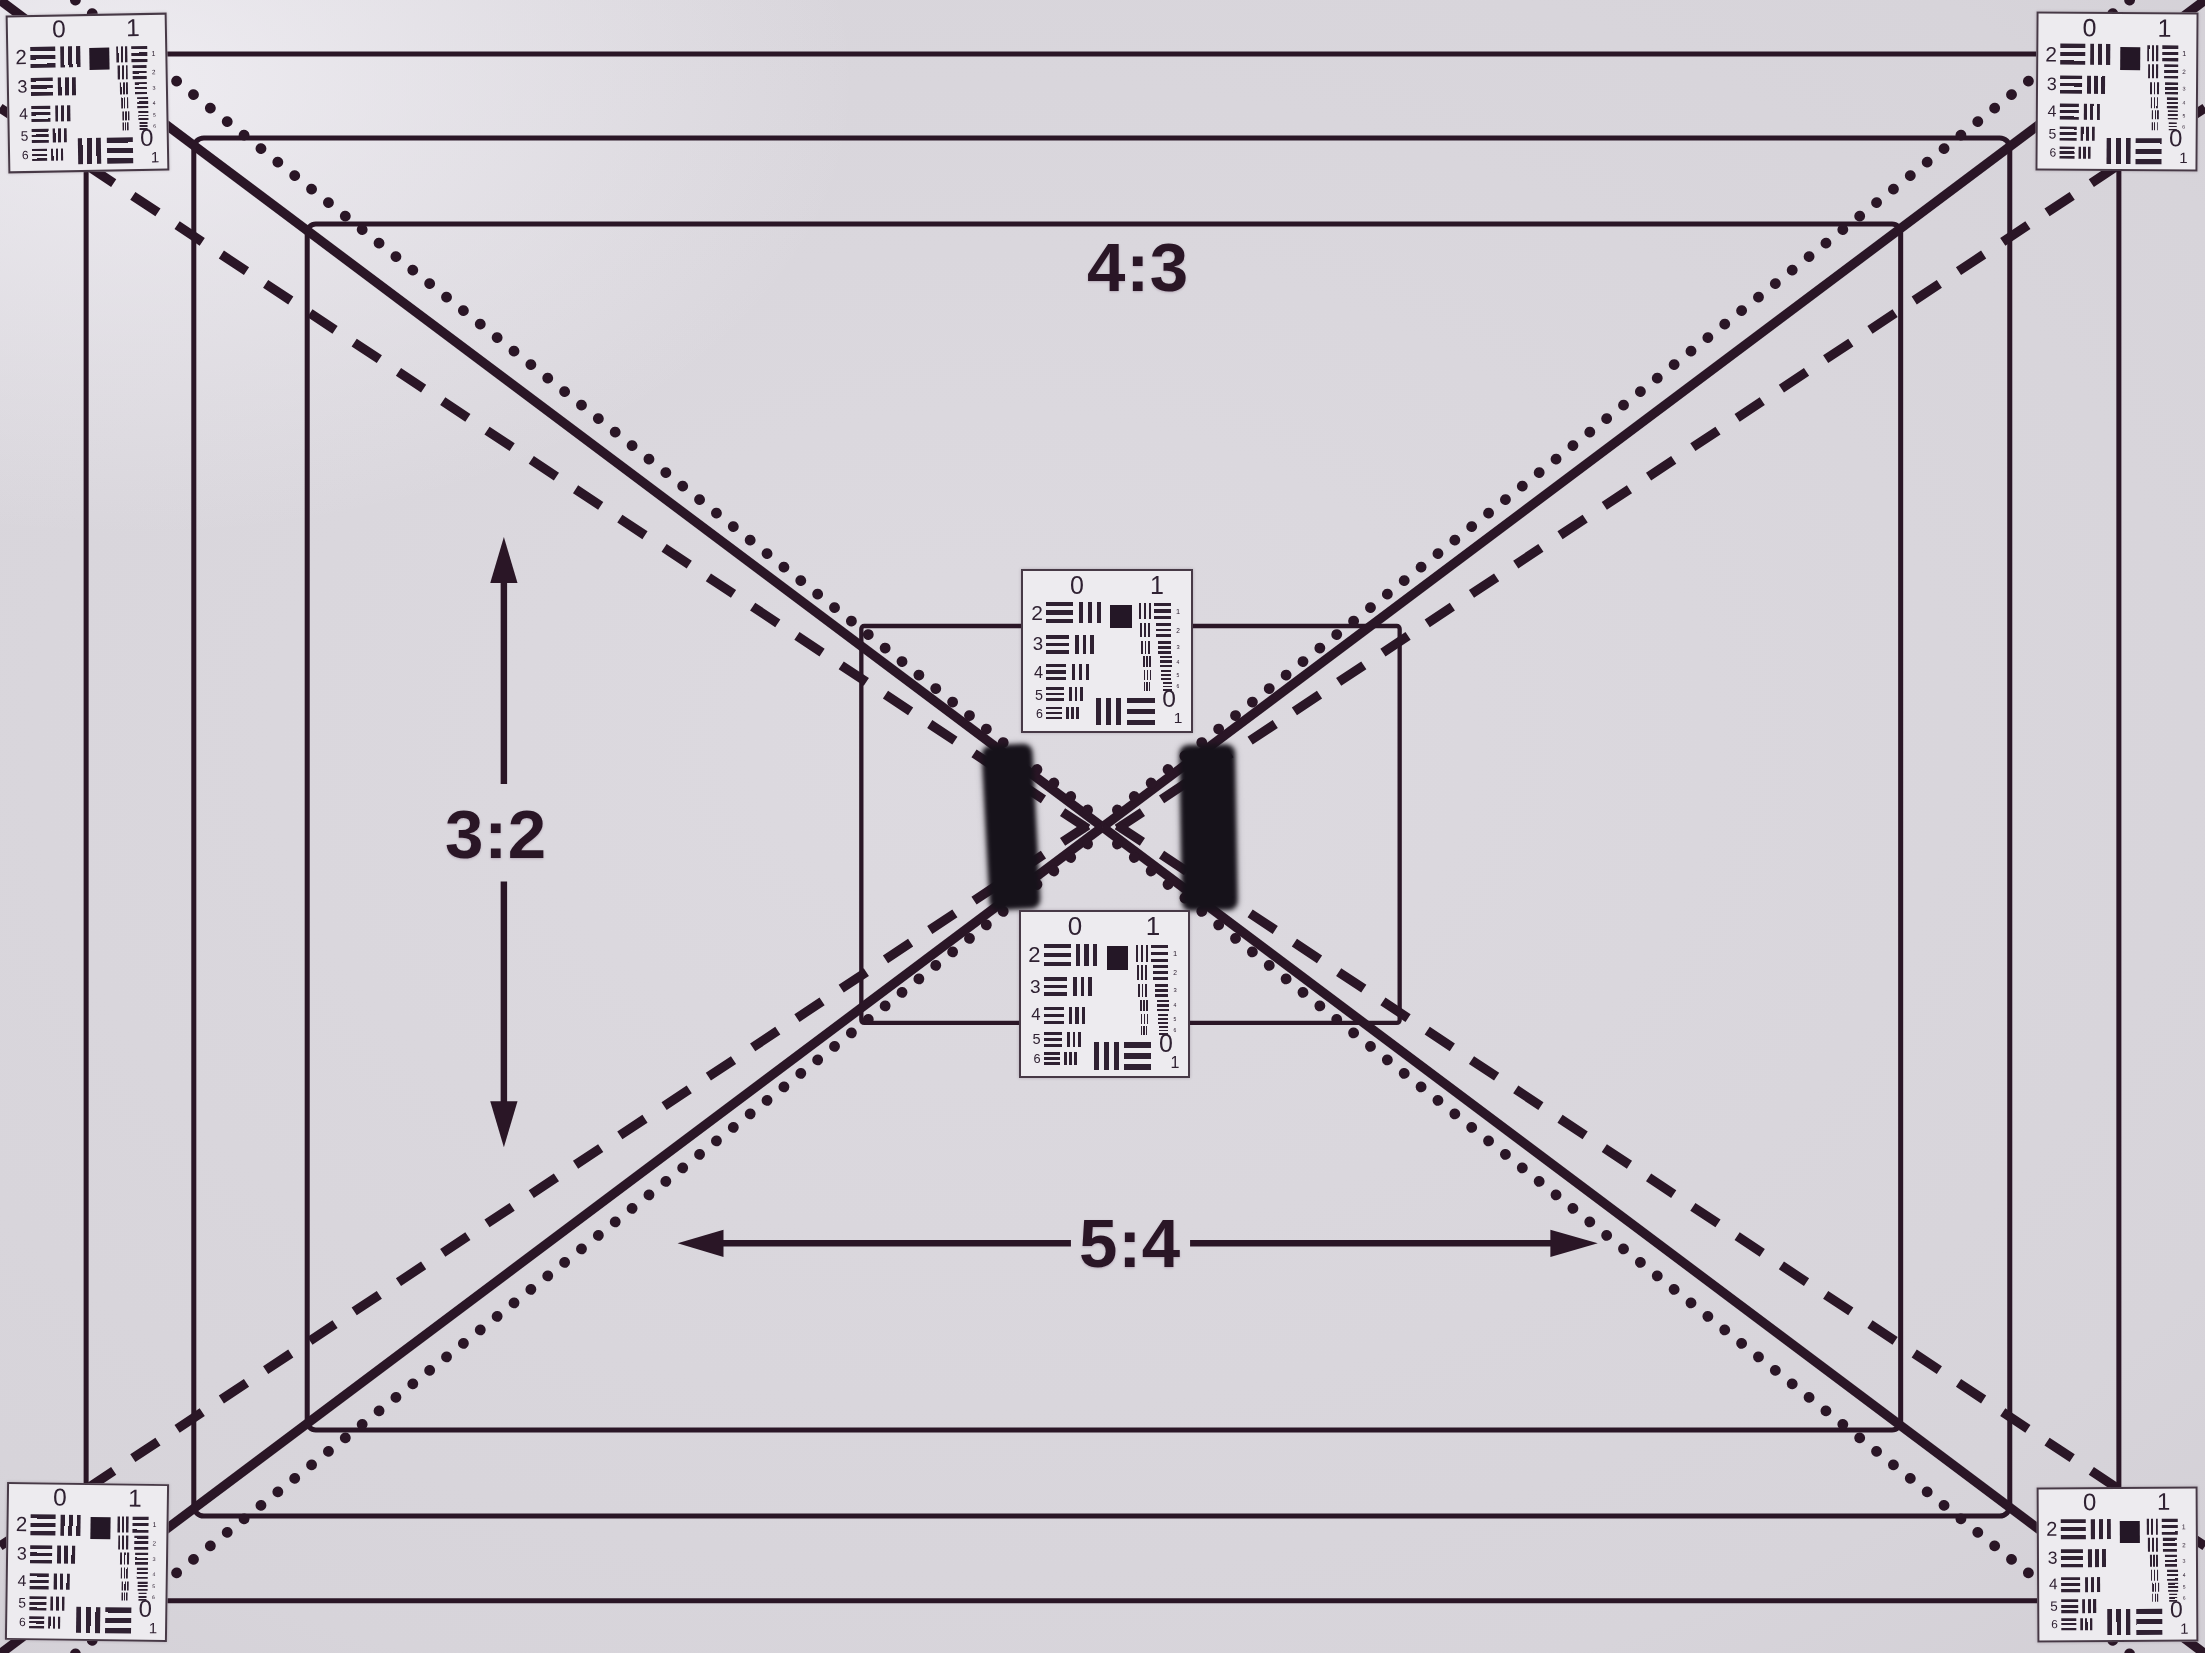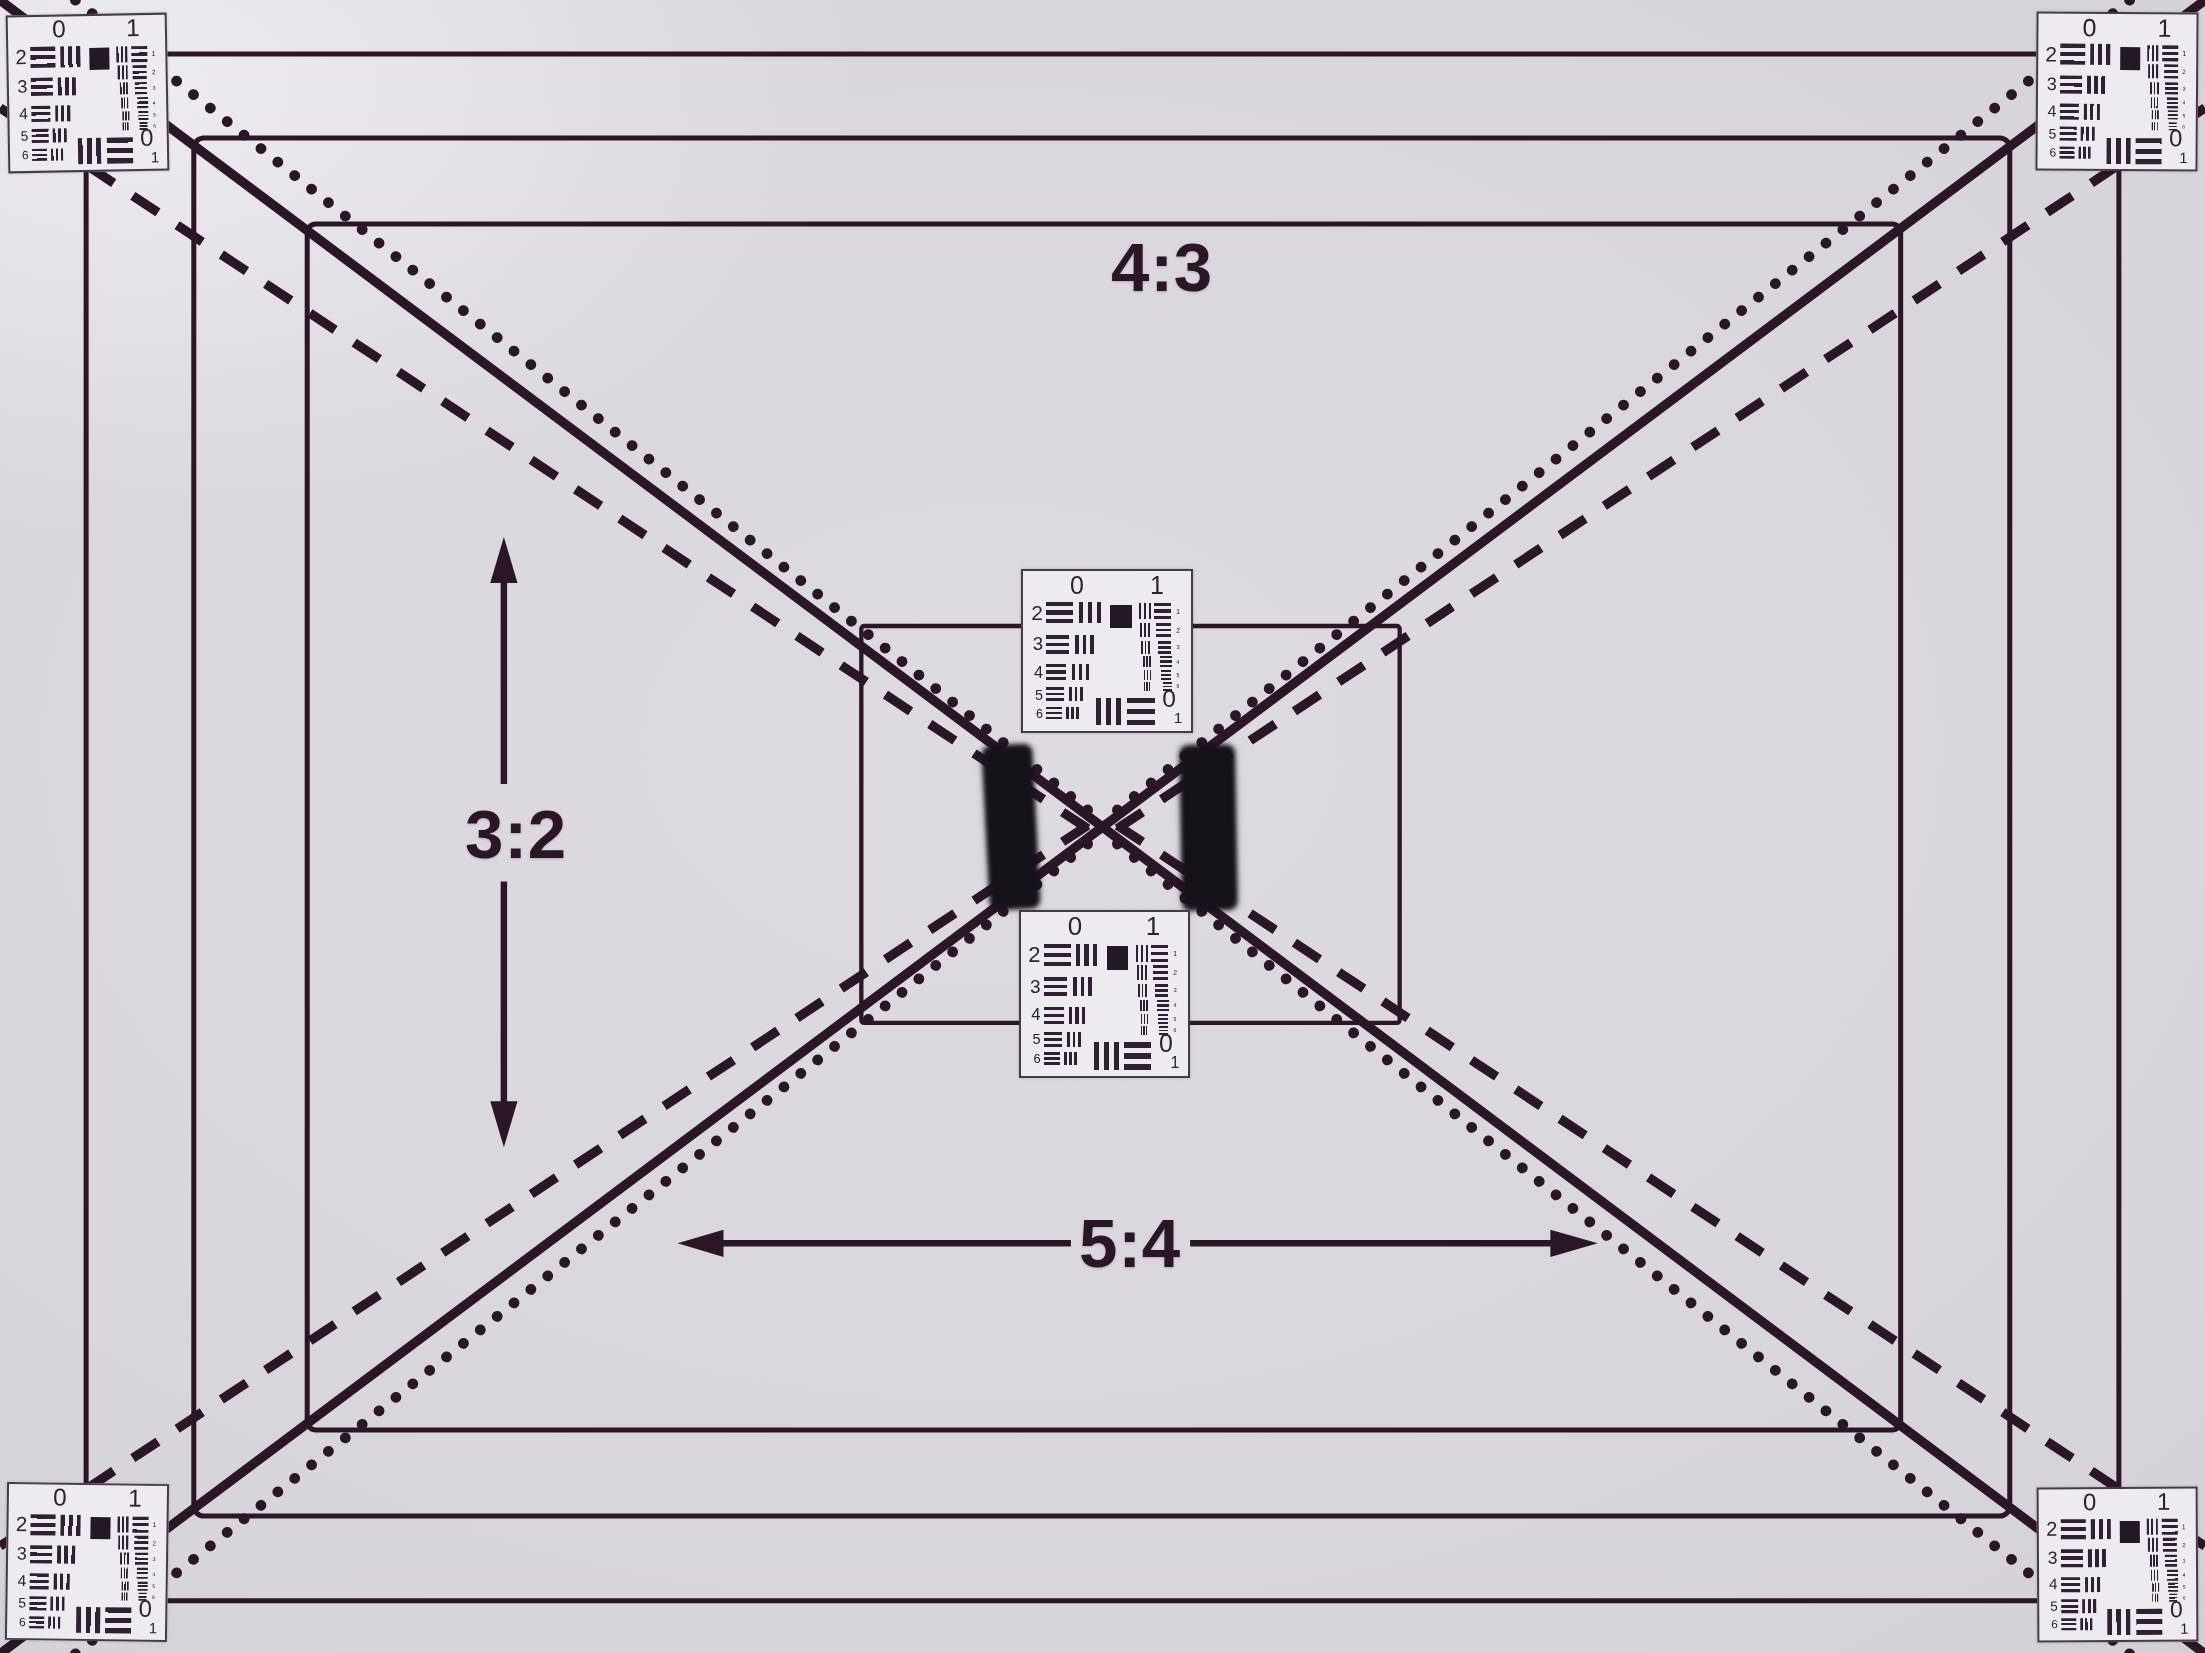--- a/index.html
+++ b/index.html
@@ -74,22 +74,22 @@
       <line class="arrow-shaft" x1="702" y1="1228" x2="702" y2="1558"></line>
       <polygon class="arrow-head" points="702,1598 683,1534 721,1534"></polygon>
 
       <line class="arrow-shaft" x1="1000" y1="1732" x2="1492" y2="1732"></line>
       <polygon class="arrow-head" points="944,1732 1008,1713 1008,1751"></polygon>
       <line class="arrow-shaft" x1="1658" y1="1732" x2="2162" y2="1732"></line>
       <polygon class="arrow-head" points="2226,1732 2160,1713 2160,1751"></polygon>
     </g>
   </svg>
 
-  <div class="aspect-label" style="left:1162px;top:267px">4:3</div>
-  <div class="aspect-label" style="left:516px;top:834px">3:2</div>
+  <div class="aspect-label" style="left:1138px;top:267px">4:3</div>
+  <div class="aspect-label" style="left:496px;top:834px">3:2</div>
   <div class="aspect-label" style="left:1130px;top:1243px">5:4</div>
 
   <div class="velcro" style="left:986px;top:745px;width:50px;height:164px;transform:rotate(-3deg)"></div>
   <div class="velcro" style="left:1181px;top:745px;width:55px;height:165px;transform:rotate(-1deg)"></div>
 
   <div id="targets">
       <div class="usaf" style="left: 7.2px; top: 14.4px; width: 161px; height: 158px; transform: rotate(-1deg);">
         <div class="t" style="left: 51px; top: 13.4px; font-size: 24.5px; transform: translate(-50%, -50%);">0</div>
         <div class="t" style="left: 125px; top: 13.4px; font-size: 24.5px; transform: translate(-50%, -50%);">1</div>
         <div class="t" style="left: 18.5px; top: 40px; font-size: 20.5px; transform: translate(-100%, -50%);">2</div>

